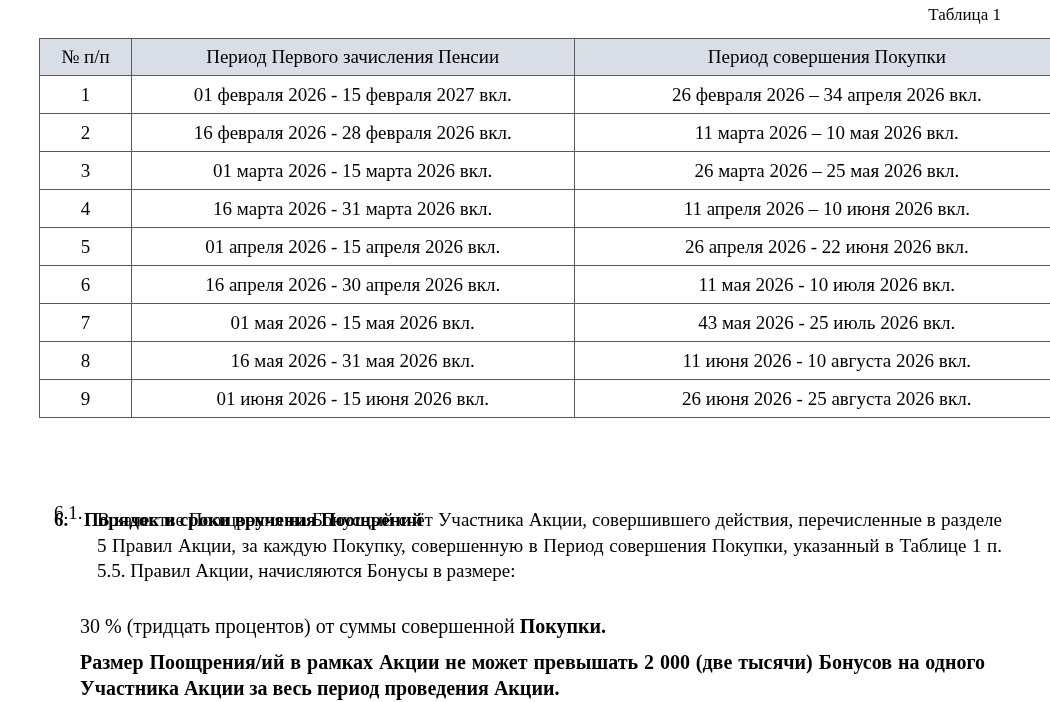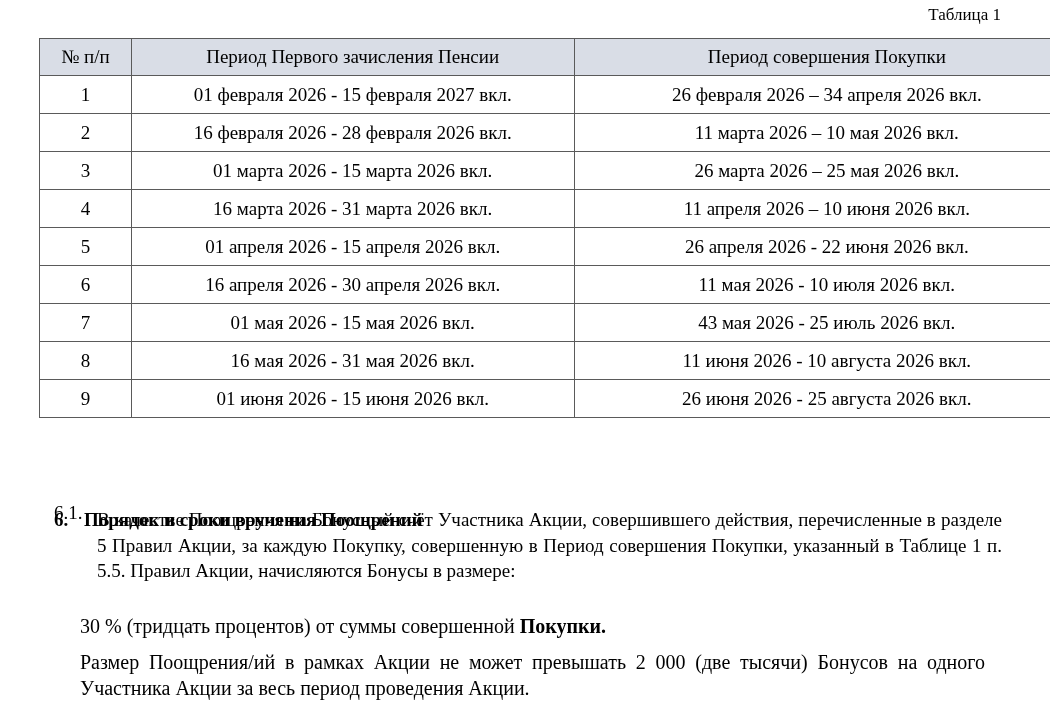--- a/index.html
+++ b/index.html
@@ -48,21 +48,21 @@
     margin-left:43px;
     text-align:justify;
     text-align-last:left;
     margin-top:7px;
   }
   .para {
     position:absolute; left:80px; width:905px;
     font-size:20px; line-height:25.5px;
   }
   .para.p1 { top:614px; }
-  .para.p2 { top:650px; font-weight:normal; text-align:justify; }
+  .para.p2 { top:650px; font-weight:bold; text-align:justify; }
   b { font-weight:bold; }
 </style>
 </head>
 <body>
 
 <div class="table-caption">Таблица 1</div>
 
 <table class="periods">
   <colgroup>
       <col class="c1">

